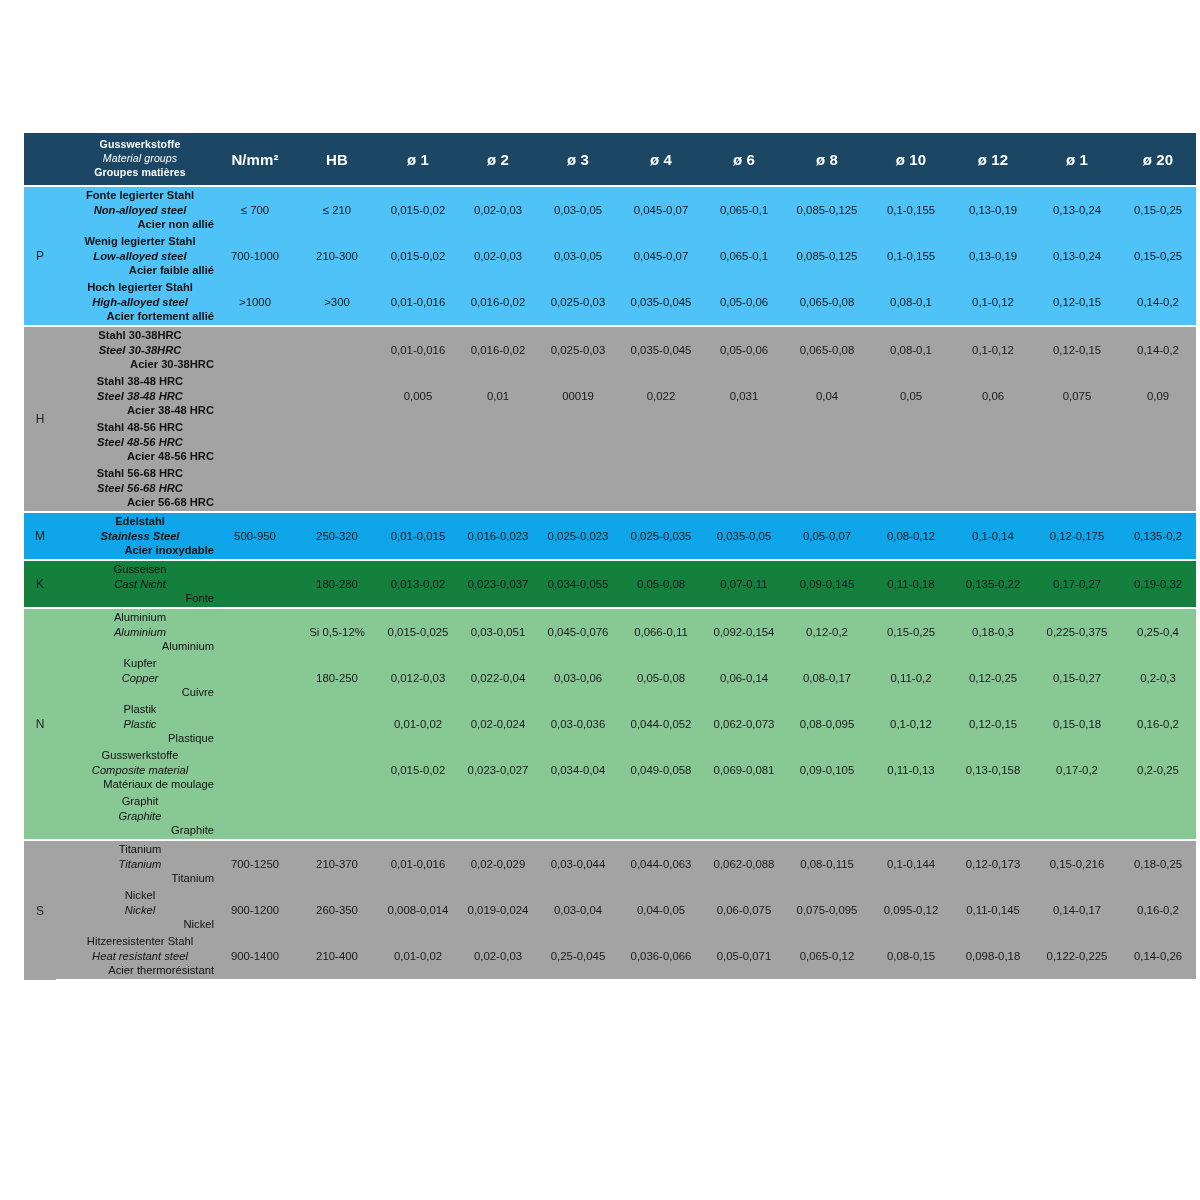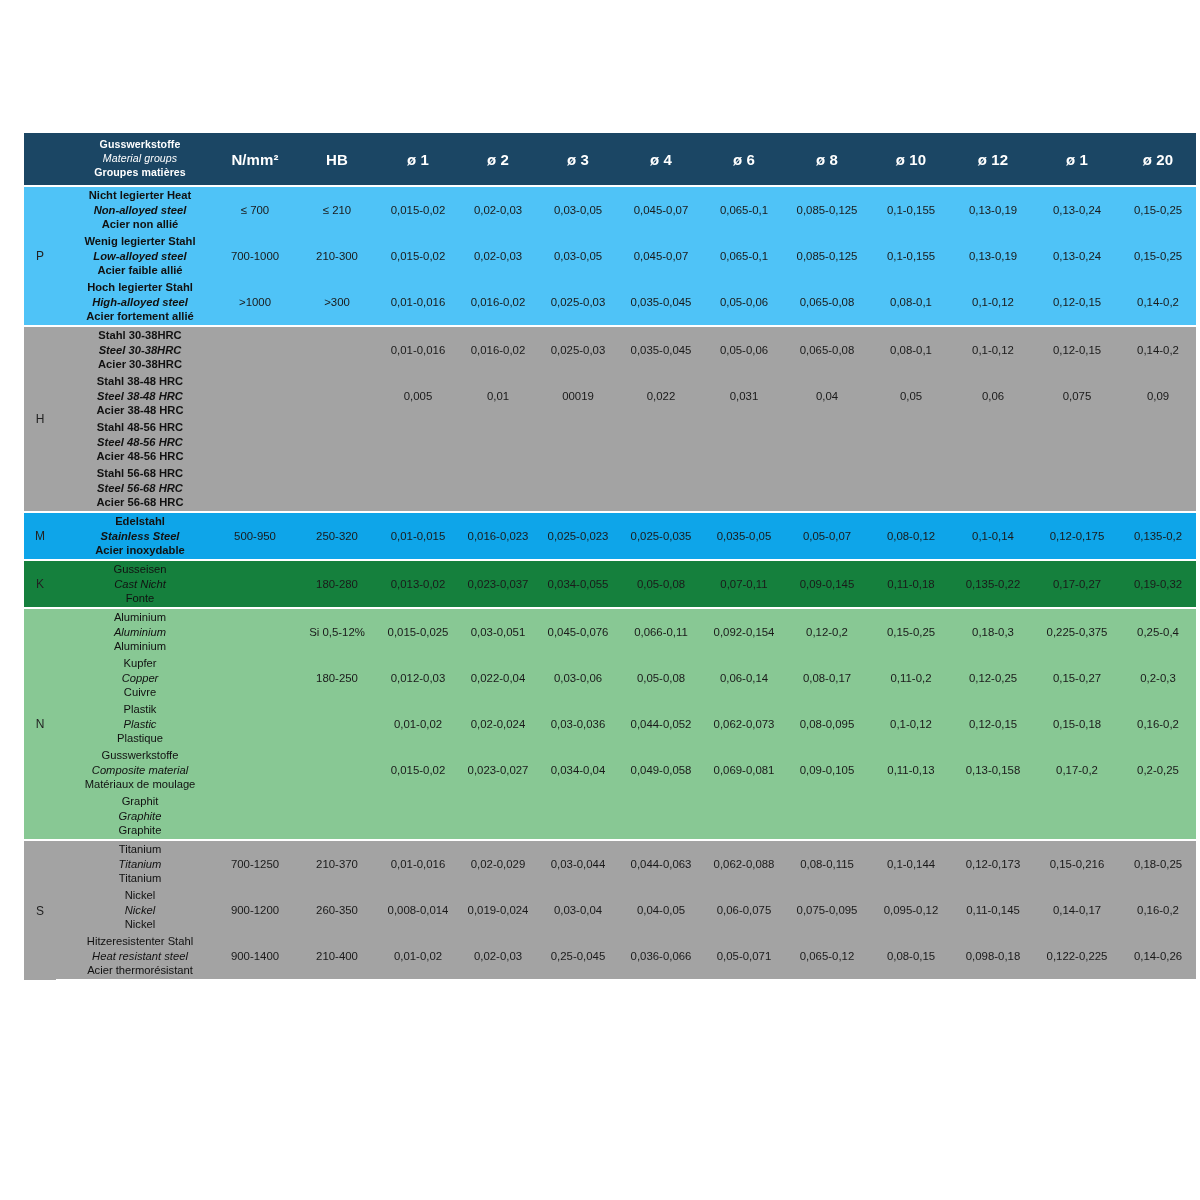--- a/index.html
+++ b/index.html
@@ -70,21 +70,21 @@
   }
   td.c-mat {
     text-align: left;
     padding-left: 10px !important;
     line-height: 1.33;
     font-size: 11.2px;
     color: #111;
   }
   td.c-mat .de { display: block; }
   td.c-mat .en { display: block; font-style: italic; }
-  td.c-mat .fr { display: block; }
+  td.c-mat .fr { display: block; text-align: right; }
   td.c-mat.bold .de { font-weight: bold; }
   td.c-mat.bold .en { font-weight: bold; }
   td.c-mat.bold .fr { font-weight: bold; }
   td.c-mat.plain .de,
   td.c-mat.plain .en,
   td.c-mat.plain .fr { font-weight: normal; }
 
   td.c-val { font-size: 11.4px; }
 
   
@@ -139,21 +139,21 @@
         <th>ø 10</th>
         <th>ø 12</th>
         <th>ø 1</th>
         <th>ø 20</th>
       </tr>
     </thead>
     <tbody id="table-body">
         <tr class="grp-P band-start">
           <td class="c-key" rowspan="3">P</td>
           <td class="c-mat bold">
-            <span class="de">Nicht legierter Heat</span>
+            <span class="de">Fonte legierter Stahl</span>
             <span class="en">Non-alloyed steel</span>
             <span class="fr">Acier non allié</span>
           </td>
           <td class="c-val">≤ 700</td>
           <td class="c-val">≤ 210</td>
           <td class="c-val">0,015-0,02</td>
           <td class="c-val">0,02-0,03</td>
           <td class="c-val">0,03-0,05</td>
           <td class="c-val">0,045-0,07</td>
           <td class="c-val">0,065-0,1</td>

